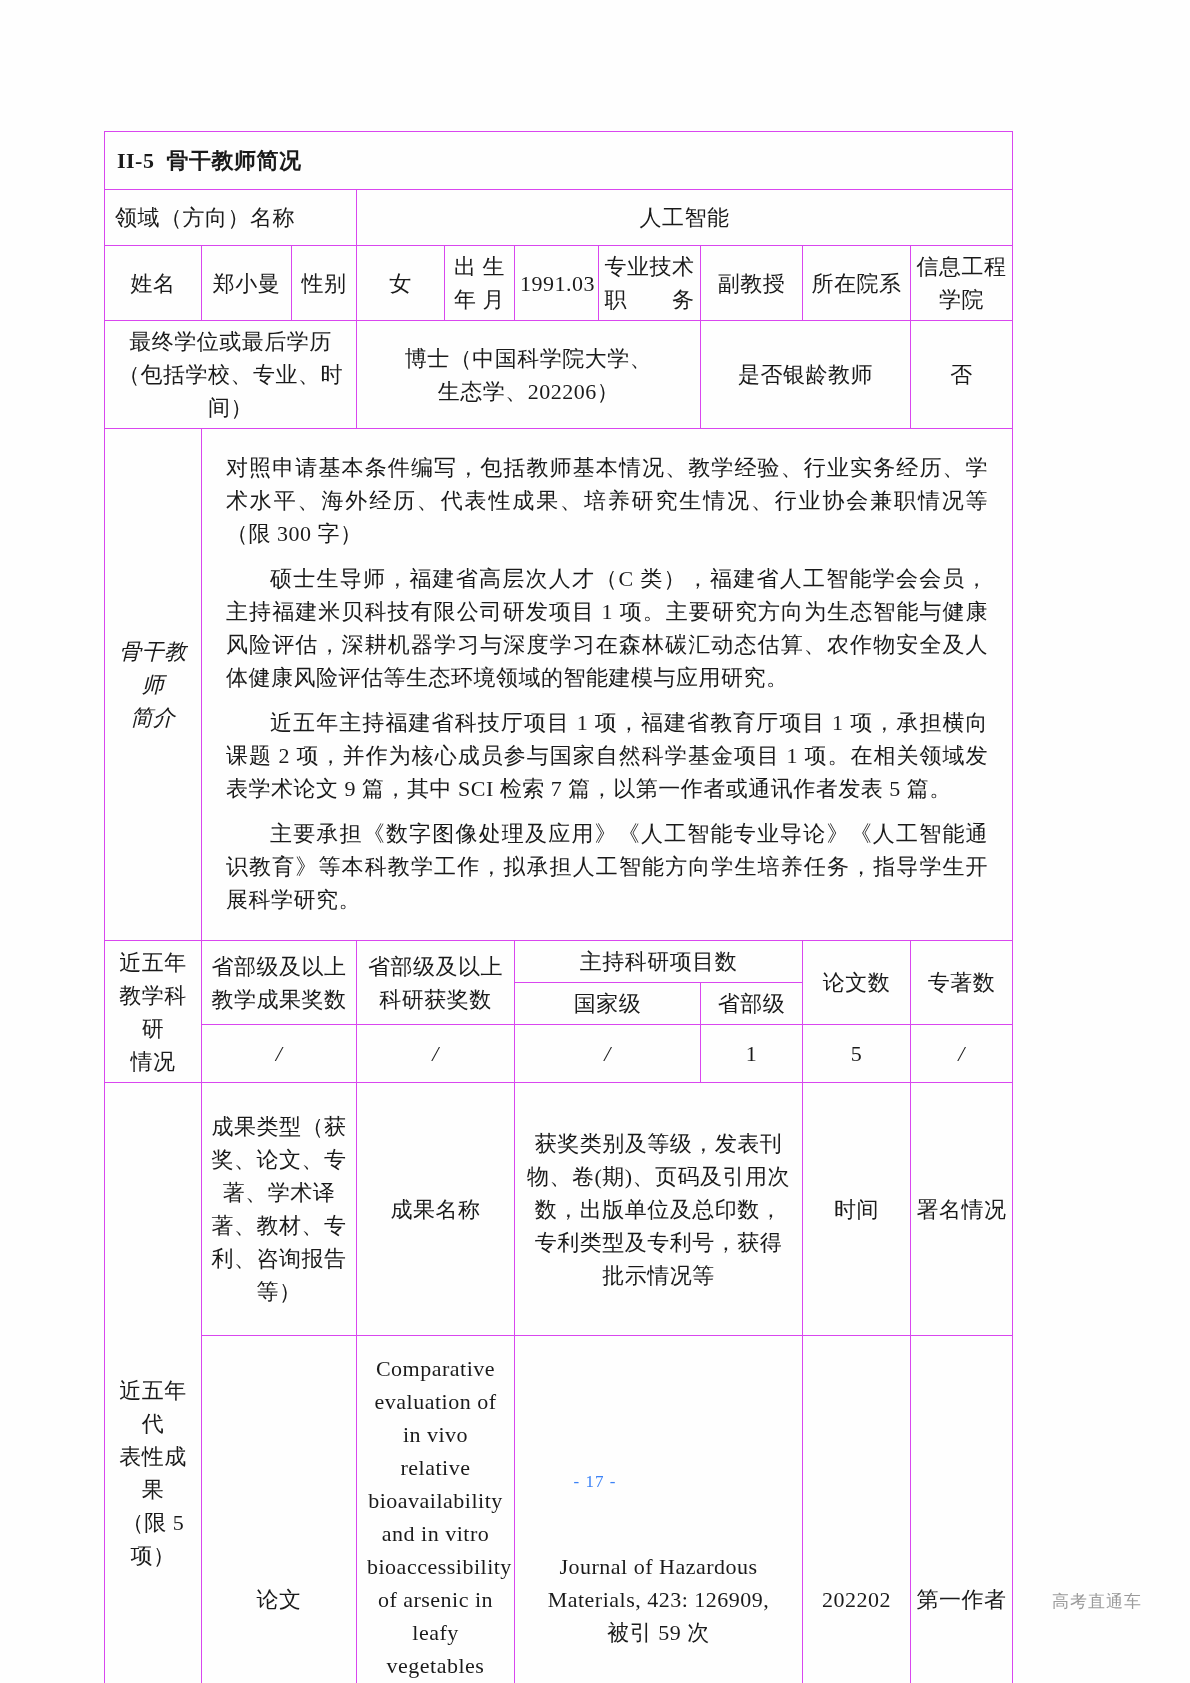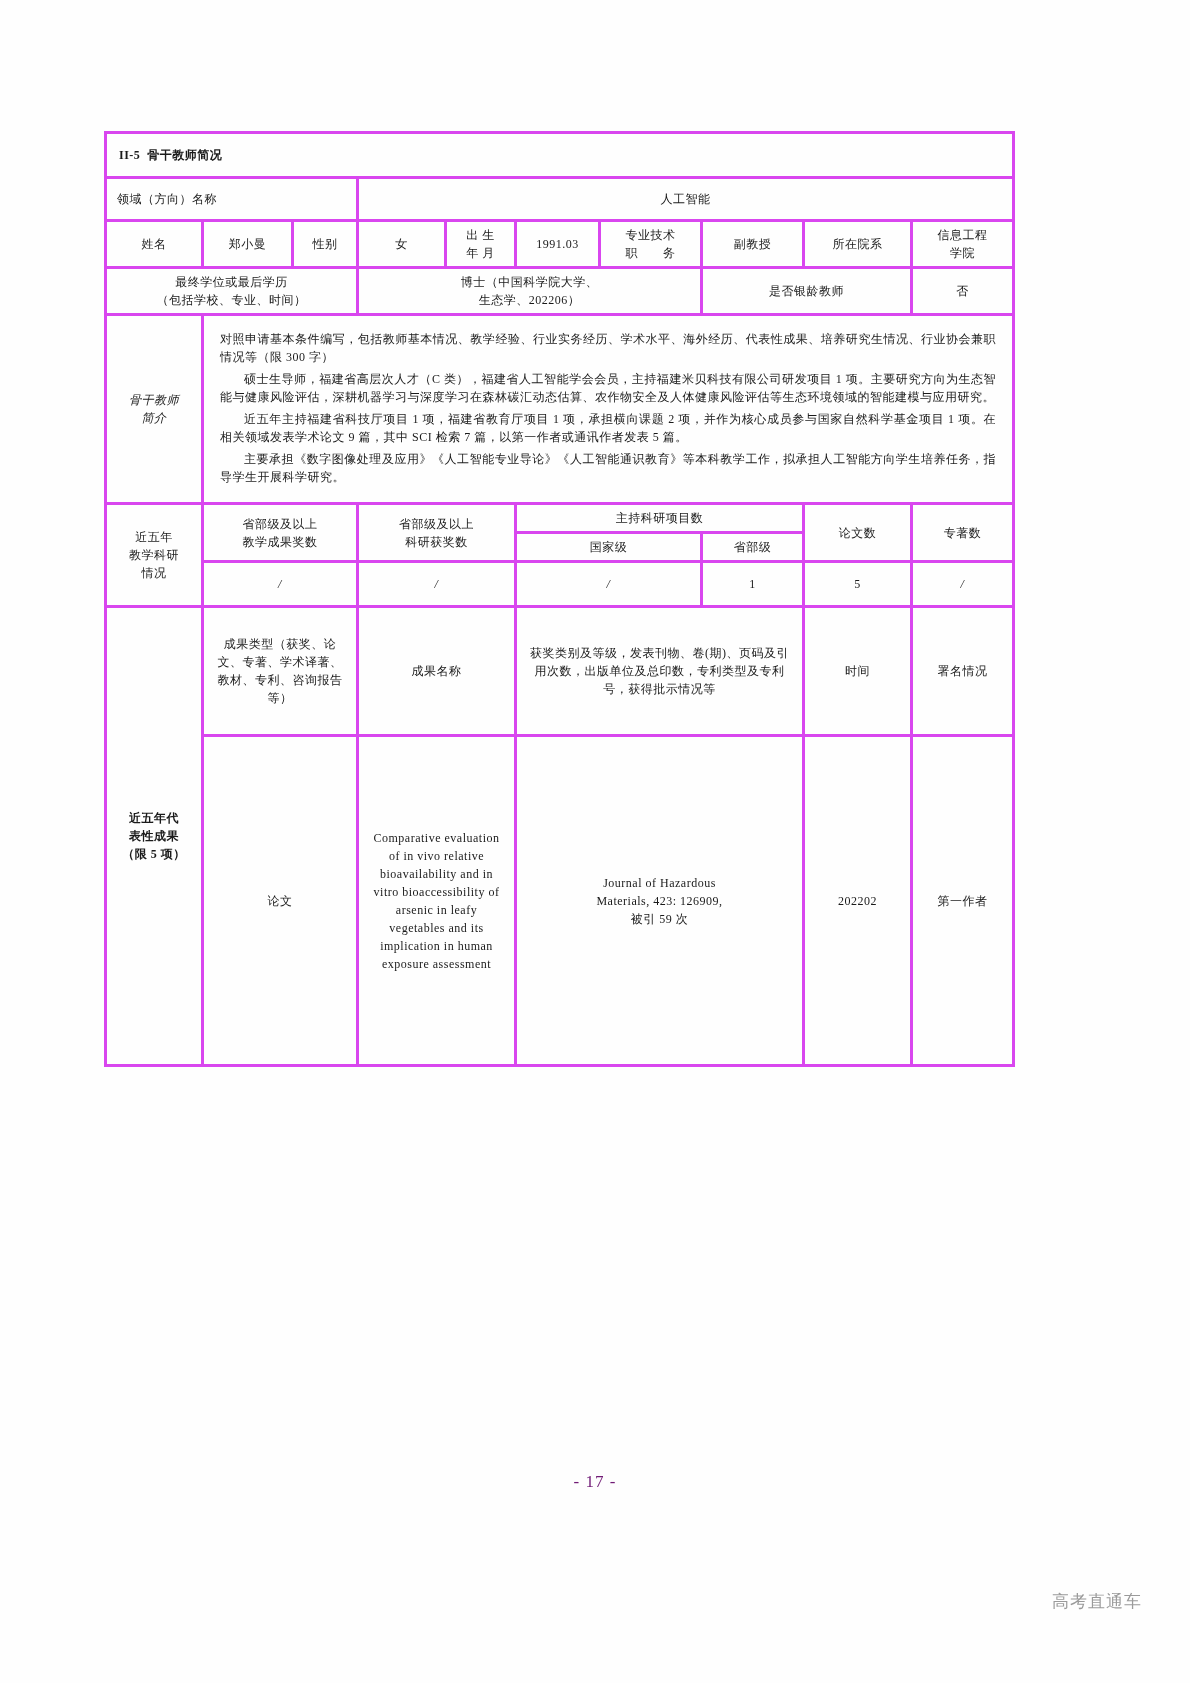--- a/index.html
+++ b/index.html
@@ -30,25 +30,25 @@
     top: 131px;
     width: 908px;
   }
 
   table.form {
     width: 908px;
     border-collapse: collapse;
     table-layout: fixed;
   }
   table.form td {
-    border: 3px solid #d946ef;
+    border: 1px solid #d946ef;
     padding: 4px 5px;
     vertical-align: middle;
     text-align: center;
-    font-size: 12px;
+    font-size: 22px;
     line-height: 1.5;
     letter-spacing: 0.5px;
   }
 
   
   .sec-title {
     text-align: left !important;
     font-weight: bold;
     font-size: 18.5px;
     padding: 12px 10px 12px 12px !important;
@@ -84,21 +84,21 @@
   .bio-lbl span { display: block; }
 
   .bio-body {
     text-align: left !important;
     padding: 10px 12px 12px 12px !important;
     line-height: 1.78;
     font-size: 16.5px;
     letter-spacing: 0.2px;
   }
   .bio-body p {
-    margin: 4px;
+    margin: 12px;
     text-align: justify;
     text-justify: inter-ideograph;
   }
   .bio-body p.ind { text-indent: 2em; }
 
   
   .stat-lbl {
     letter-spacing: 1px;
     line-height: 1.7;
   }
@@ -109,21 +109,21 @@
     font-size: 18px;
     padding: 12px 5px !important;
   }
   .slash { font-style: italic; }
 
   
   .ach-lbl {
     letter-spacing: 1px;
     line-height: 1.75;
   }
-  .ach-lbl span { display: block; font-weight: bold; }
+  .ach-lbl span { display: block; }
   .ach-head {
     line-height: 1.75;
     padding: 27px 8px !important;
     font-size: 16.5px;
   }
   .ach-head-left {
     text-align: center;
     padding: 10px 10px !important;
     line-height: 1.75;
     font-size: 16.5px;
@@ -141,21 +141,21 @@
   .tall { height: 330px; }
 
   
   .pagenum {
     position: absolute;
     left: 0;
     top: 1472px;
     width: 1190px;
     text-align: center;
     font-size: 17px;
-    color: #701a75;
+    color: #3b82f6;
     letter-spacing: 1px;
   }
   .watermark {
     position: absolute;
     right: 48px;
     top: 1590px;
     font-family: "Liberation Sans", sans-serif;
     font-size: 17px;
     color: #9a9a9a;
     letter-spacing: 1px;

